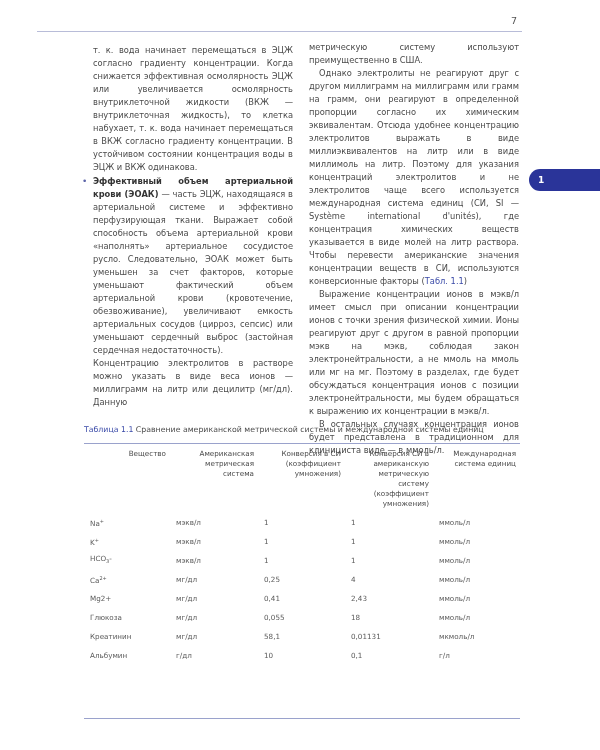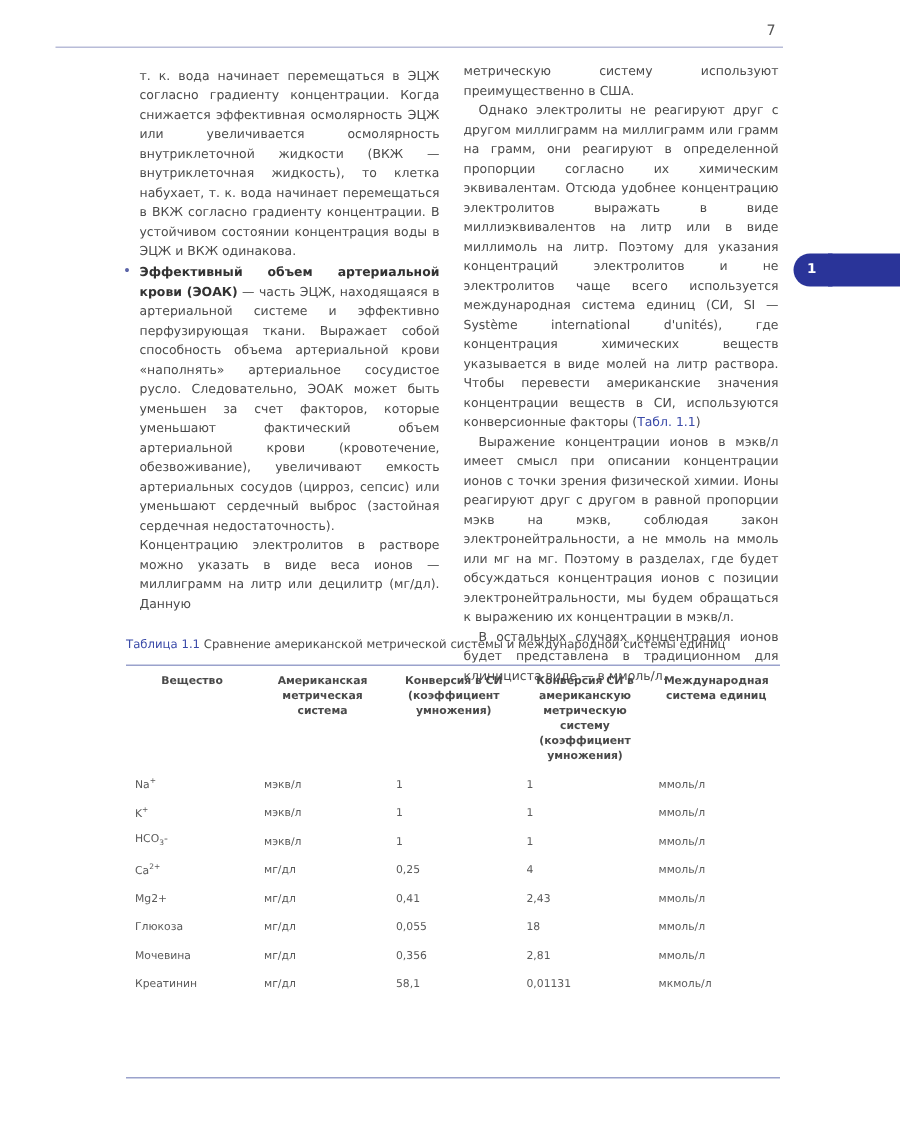--- a/index.html
+++ b/index.html
@@ -31,21 +31,21 @@
     display: flex; align-items: center; padding-left: 9px; box-sizing: border-box;
   }
   .side-tab-ext { position: absolute; left: 552px; top: 169px; width: 48px; height: 22px; background: #2a3499; }
 
   .table-caption { position: absolute; left: 84px; top: 425px; font-size: 7.8px; color: #4a4a4a; width: 440px; }
   .table-caption .label { color: #3a4aa8; }
   .table-rule-top { position: absolute; left: 84px; top: 443px; width: 436px; height: 1px; background: #9aa2cc; }
   .table-rule-bottom { position: absolute; left: 84px; top: 718px; width: 436px; height: 1px; background: #9aa2cc; }
 
   table.units { position: absolute; left: 84px; top: 449px; width: 436px; border-collapse: collapse; font-size: 7.2px; color: #555; }
-  table.units th { text-align: center; vertical-align: top; font-weight: bold; color: #4a4a4a; line-height: 10px; padding: 0 4px 0 6px; height: 64px; }
+  table.units th { text-align: right; vertical-align: top; font-weight: normal; color: #4a4a4a; line-height: 10px; padding: 0 4px 0 6px; height: 64px; }
   table.units td { text-align: left; line-height: 10px; padding: 0 4px 0 6px; height: 19px; color: #5a5a5a; }
   table.units col.c1 { width: 86px; }
   table.units col.c2 { width: 88px; }
   table.units col.c3 { width: 87px; }
   table.units col.c4 { width: 88px; }
   table.units col.c5 { width: 87px; }
   sup, sub { font-size: 5px; }
 </style>
 </head>
 <body>
@@ -133,28 +133,28 @@
         <td>ммоль/л</td>
       </tr>
     <tr>
         <td>Глюкоза</td>
         <td>мг/дл</td>
         <td>0,055</td>
         <td>18</td>
         <td>ммоль/л</td>
       </tr>
     <tr>
-        <td>Мочевина</td>
-        <td>мг/дл</td>
-        <td>0,356</td>
-        <td>2,81</td>
-        <td>ммоль/л</td>
-      </tr>
-    <tr>
         <td>Креатинин</td>
         <td>мг/дл</td>
         <td>58,1</td>
         <td>0,01131</td>
         <td>мкмоль/л</td>
       </tr>
+    <tr>
+        <td>Альбумин</td>
+        <td>г/дл</td>
+        <td>10</td>
+        <td>0,1</td>
+        <td>г/л</td>
+      </tr>
   </tbody>
 </table>
 <div class="table-rule-bottom"></div>
 
 </body></html>

